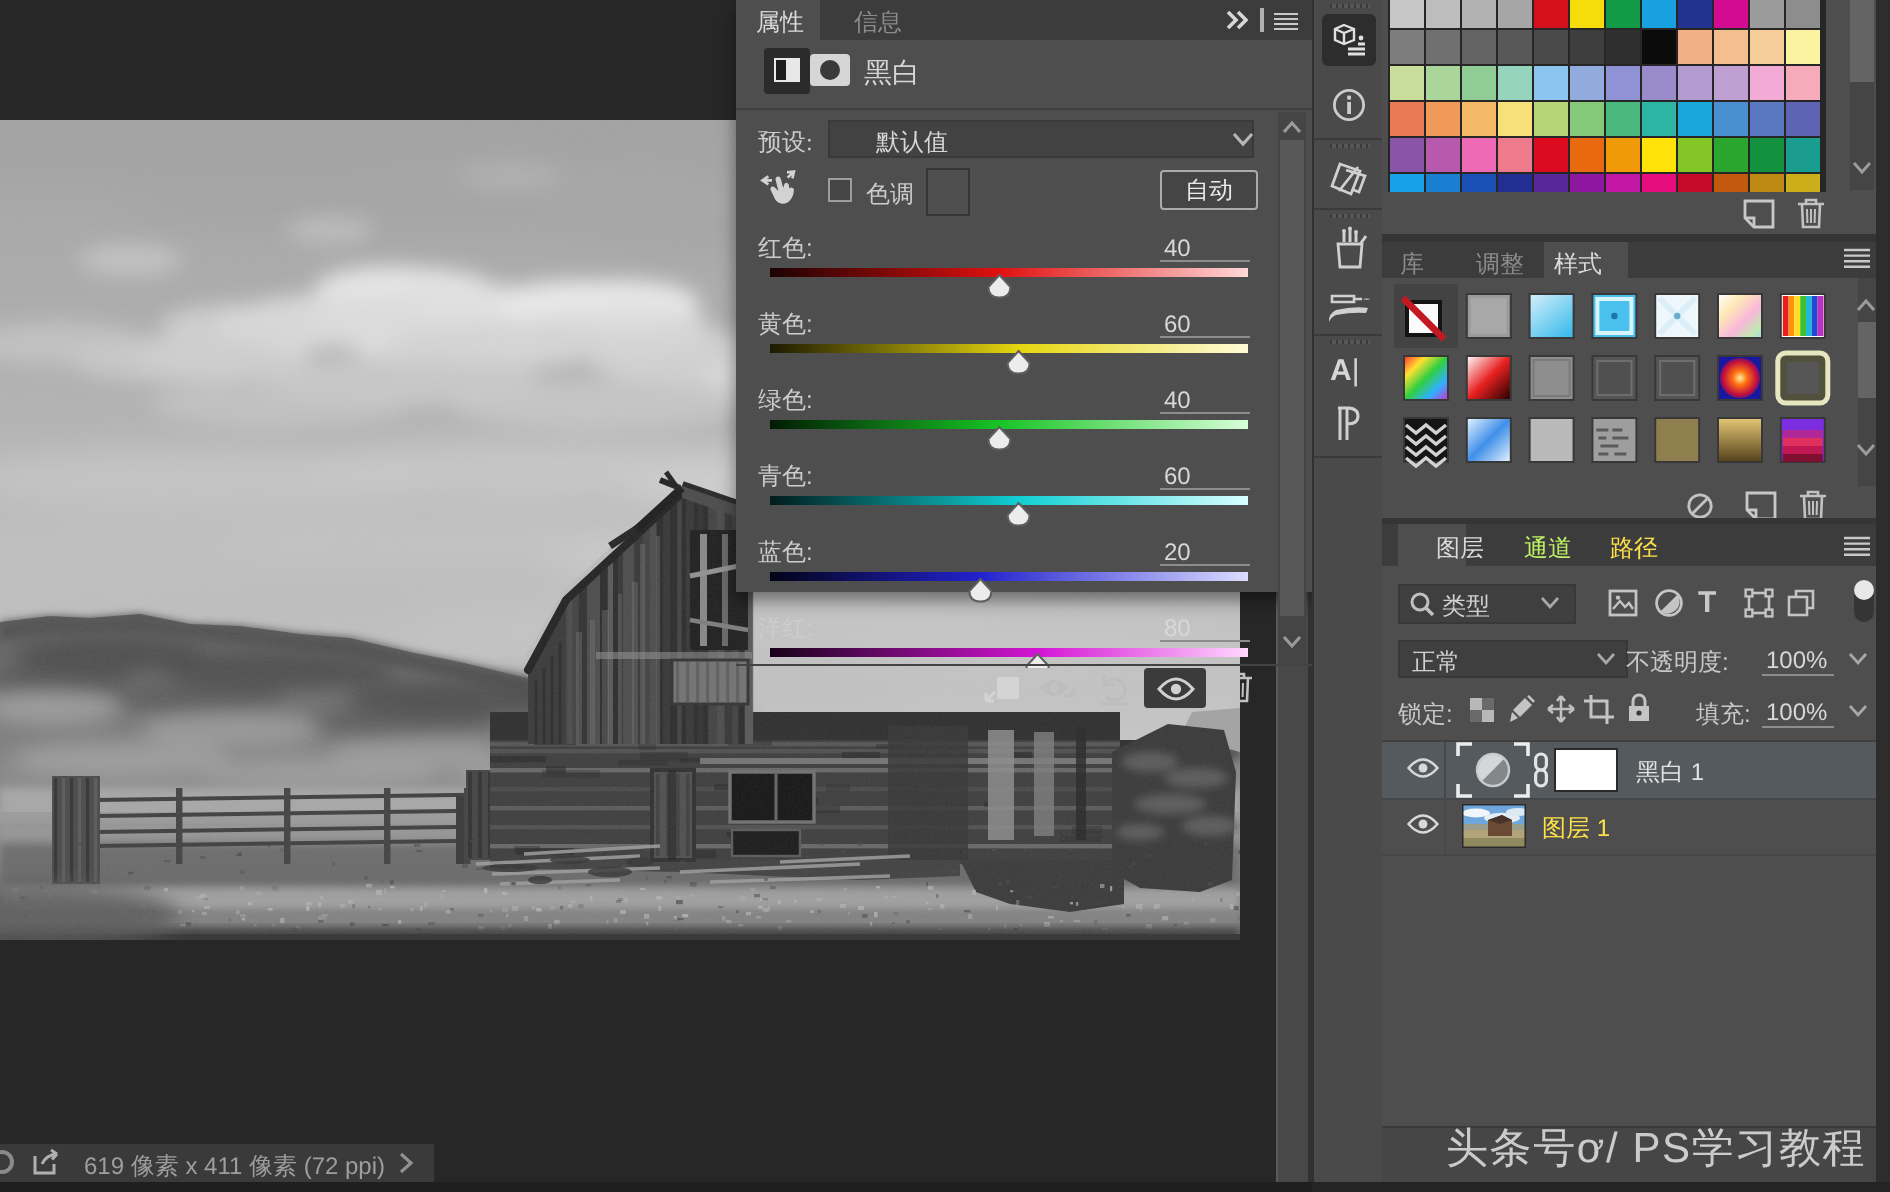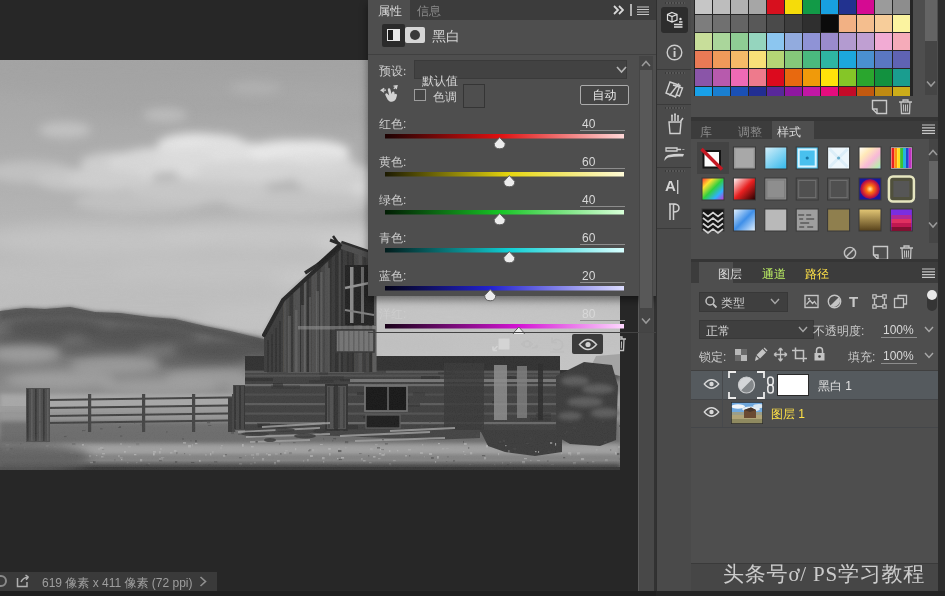--- a/index.html
+++ b/index.html
@@ -580,40 +580,40 @@
   <svg class="abs" style="left:199px;top:576px;" width="8" height="11">
       <path d="M1.5 1 L6.5 5.5 L1.5 10" stroke="#909090" stroke-width="1.6" fill="none"></path>
     </svg>
   <div class="abs" style="left:0;top:591px;width:656px;height:5px;background:#1f1f1f;"></div>
 
   <div class="abs" style="left:368px;top:0;width:288px;height:296px;background:#4e4e4e;box-shadow:0 4px 8px rgba(0,0,0,0.45);" id="props">
 
     <div class="abs tabbar" style="left:0;top:0;width:288px;height:20px;"></div>
     <div class="abs" style="left:0;top:0;width:42px;height:20px;background:#4e4e4e;"></div>
     <div class="abs" style="left:10px;top:3px;color:#dadada;">属性</div>
-    <div class="abs" style="left:49px;top:3px;color:#8b8b8b;">信息</div>
+    <div class="abs" style="left:59px;top:3px;color:#8b8b8b;">信息</div>
     <svg class="abs" style="left:245px;top:5px;" width="11" height="10" viewBox="0 0 11 10">
       <path d="M1 1 L5 5 L1 9 M6 1 L10 5 L6 9" stroke="#d8d8d8" stroke-width="1.8" fill="none"></path>
     </svg>
     <div class="abs" style="left:262px;top:4px;width:1.5px;height:12px;background:#b0b0b0;"></div>
     <svg class="abs" style="left:269px;top:6px;" width="12" height="10" viewBox="0 0 12 10">
       <path d="M0 1 H12 M0 3.5 H12 M0 6 H12 M0 8.5 H12" stroke="#c8c8c8" stroke-width="1.1"></path>
     </svg>
 
     <div class="abs" style="left:14px;top:24px;width:23px;height:23px;background:#2b2b2b;border-radius:2px;"></div>
     <div class="abs" style="left:19px;top:29px;width:13px;height:12px;background:#e8e8e8;border:1px solid #e8e8e8;box-sizing:border-box;"></div>
     <div class="abs" style="left:19px;top:29px;width:7px;height:12px;background:#1d1d1d;border:1px solid #e8e8e8;box-sizing:border-box;"></div>
     <div class="abs" style="left:37px;top:27px;width:20px;height:16px;background:#d6d6d6;border-radius:2px;"></div>
     <div class="abs" style="left:42px;top:30px;width:10px;height:10px;background:#3a3a3a;border-radius:50%;"></div>
     <div class="abs" style="left:64px;top:28px;color:#d4d4d4;font-size:14px;">黑白</div>
     <div class="abs" style="left:0px;top:54px;width:288px;height:1px;background:#404040;"></div>
 
     <div class="abs" style="left:11px;top:63px;color:#cccccc;font-family:Liberation Serif, serif;">预设:</div>
     <div class="abs" style="left:46px;top:60px;width:213px;height:19px;background:#424242;border:1px solid #3a3a3a;box-sizing:border-box;"></div>
-    <div class="abs" style="left:54px;top:63px;color:#d6d6d6;margin-top:10px;">默认值</div>
+    <div class="abs" style="left:70px;top:63px;color:#d6d6d6;">默认值</div>
     <svg class="abs" style="left:248px;top:66px;" width="11" height="8">
         <path d="M1 1 L5.5 6 L10 1" stroke="#b5b5b5" stroke-width="1.6" fill="none"></path>
       </svg>
 
     <svg class="abs" style="left:12px;top:85px;" width="20" height="20" viewBox="0 0 20 20">
       <path d="M9.2 10.5 L7.8 5 q-.2-1.4 1-1.7 q1.2-.2 1.6 1.1 L11.6 9 l.5-1.7 q.5-1.1 1.5-.8 q1 .4.9 1.5 l.2 1.2 q.9-.8 1.7-.2 q.9.7.5 1.8 q-.5 3.3-2.4 4.9 q-2.3 1.8-4.8.8 q-2-.8-2.8-3.2 l-1.6-3.4 q-.4-1 .5-1.5 q.9-.5 1.6.3 z" fill="#d2d2d2"></path>
       <path d="M4.2 3.2 L1.2 5.2 L4.2 7.2 M2 5.2 L6 5.2" stroke="#d2d2d2" stroke-width="1.3" fill="none"></path>
       <path d="M13.5 1.2 L17 .8 L16.2 4.2 M16.6 1.2 L13.8 3.8" stroke="#d2d2d2" stroke-width="1.3" fill="none"></path>
     </svg>
     <div class="abs" style="left:46px;top:89px;width:12px;height:12px;border:1px solid #9d9d9d;box-sizing:border-box;background:#454545;"></div>
@@ -1107,14 +1107,14 @@
 
         <div class="abs" style="left:0;top:280px;width:247px;height:1px;background:#3a3a3a;"></div>
         <div class="abs" style="left:0;top:281px;width:247px;height:27px;background:#464646;"></div>
       </div>
     </div>
   </div>
 
   <div class="abs" style="left:656px;top:591px;width:289px;height:5px;background:#242424;"></div>
 
   <div class="abs" style="left:723px;top:560px;width:222px;height:28px;color:rgba(233,233,233,0.82);
-      font-size:21px;letter-spacing:0.8px;white-space:nowrap;font-family:Liberation Serif, serif;">头条号ơ/ PS学习教程</div>
+      font-size:21px;letter-spacing:0.8px;white-space:nowrap;">头条号ơ/ PS学习教程</div>
 </div>
 
 </body></html>

